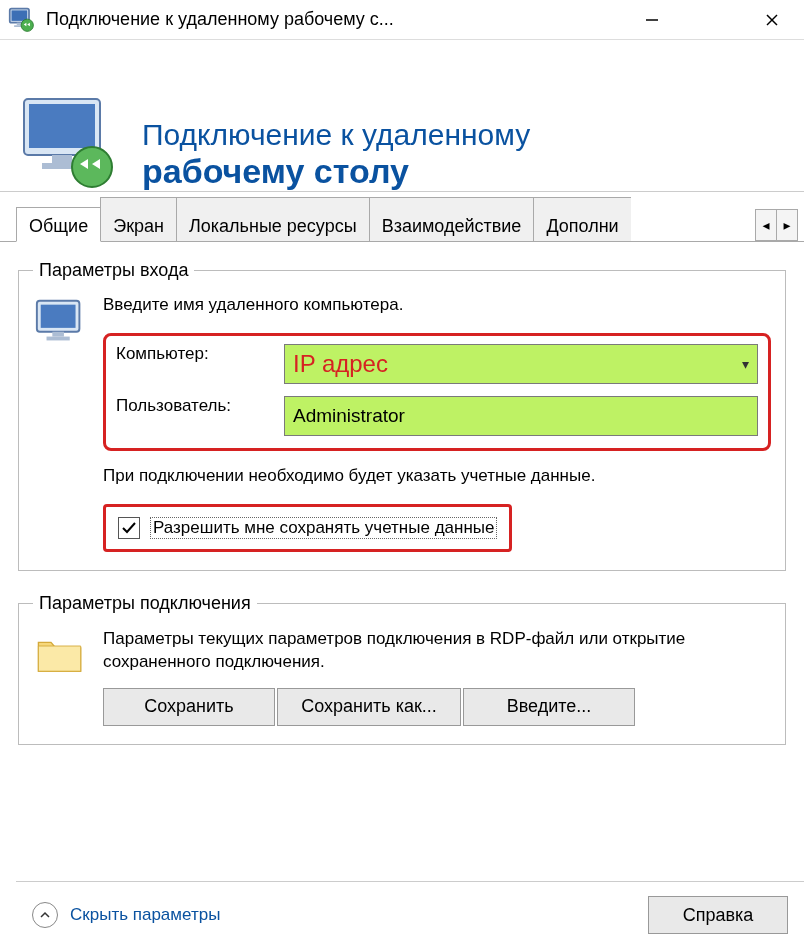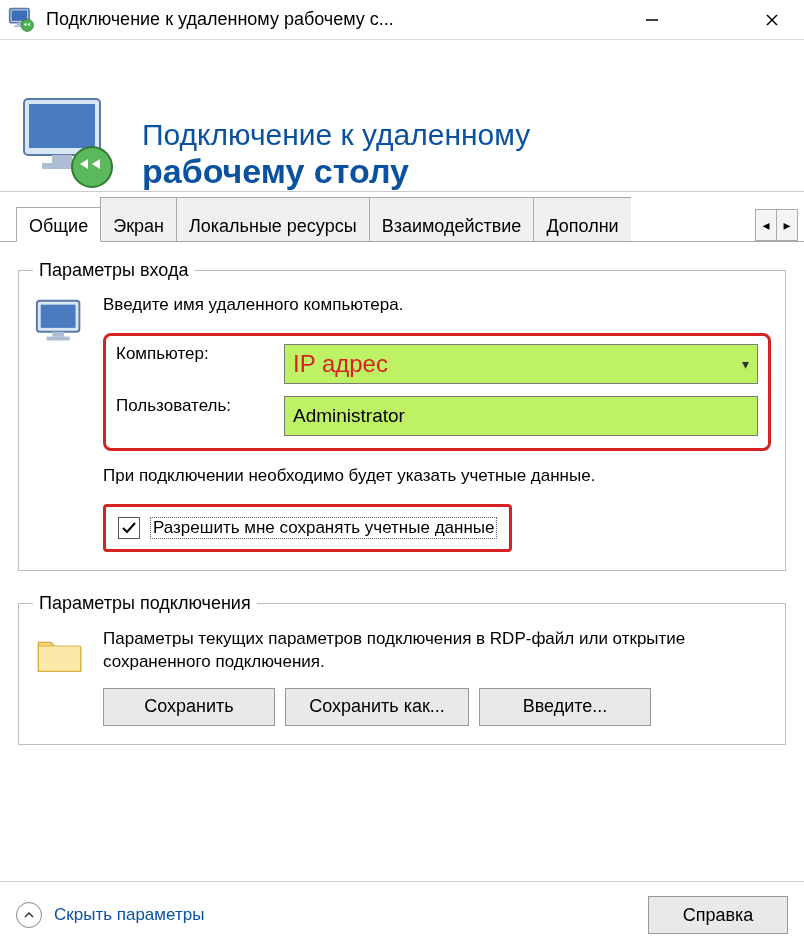--- a/index.html
+++ b/index.html
@@ -123,37 +123,37 @@
   width: 22px; height: 22px;
   border: 1px solid #555;
   margin-right: 10px;
   display:flex; align-items:center; justify-content:center;
   flex-shrink:0;
 }
 .chk svg { width: 16px; height: 16px; }
 .chk-label { border: 1px dotted #666; padding: 0 2px; }
 
 .conn-desc { line-height: 1.35; margin-bottom: 14px; }
-.btn-row { display: flex; gap: 10px; }
+.btn-row { display: flex; gap: 2px; }
 .btn {
   border: 1px solid #999;
   background: #e9e9e9;
   padding: 7px 0;
   height: 38px;
   font-size: 18px;
   display:flex; align-items:center; justify-content:center;
 }
 .btn-save { width: 172px; }
 .btn-saveas { width: 184px; }
 .btn-open { width: 172px; }
 
 .footer {
   position: absolute;
   bottom: 10px;
-  left: 0; right: 0;
+  left: 16px; right: 0;
   border-top: 1px solid #ccc;
   padding: 14px 16px 0 16px;
   display: flex;
   align-items: center;
 }
 .collapse-btn {
   width: 26px; height: 26px;
   border: 1px solid #888;
   border-radius: 50%;
   display:flex; align-items:center; justify-content:center;

